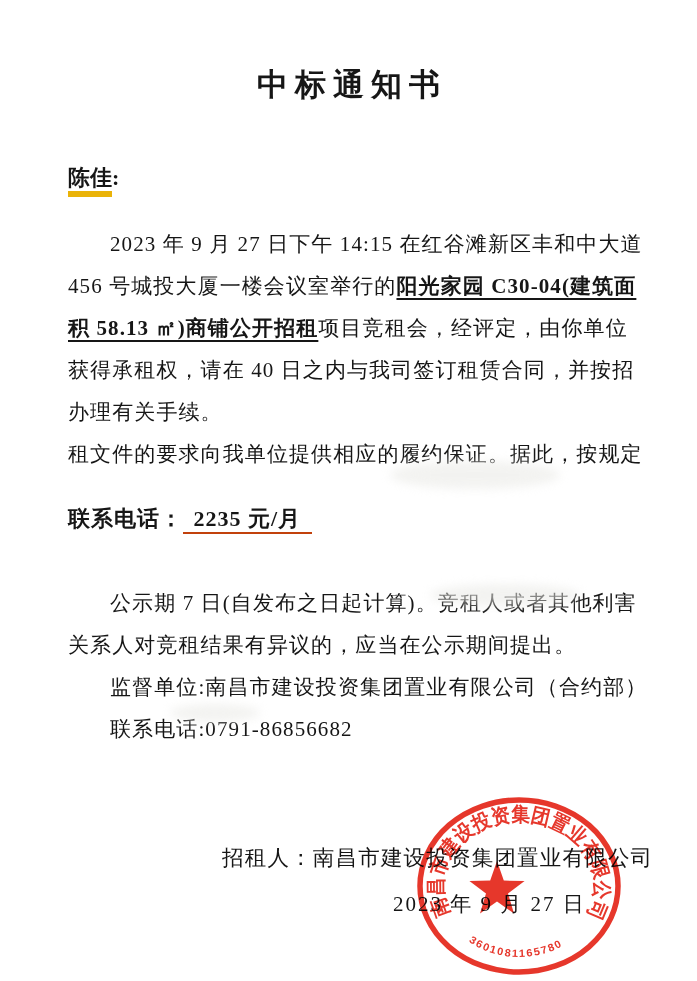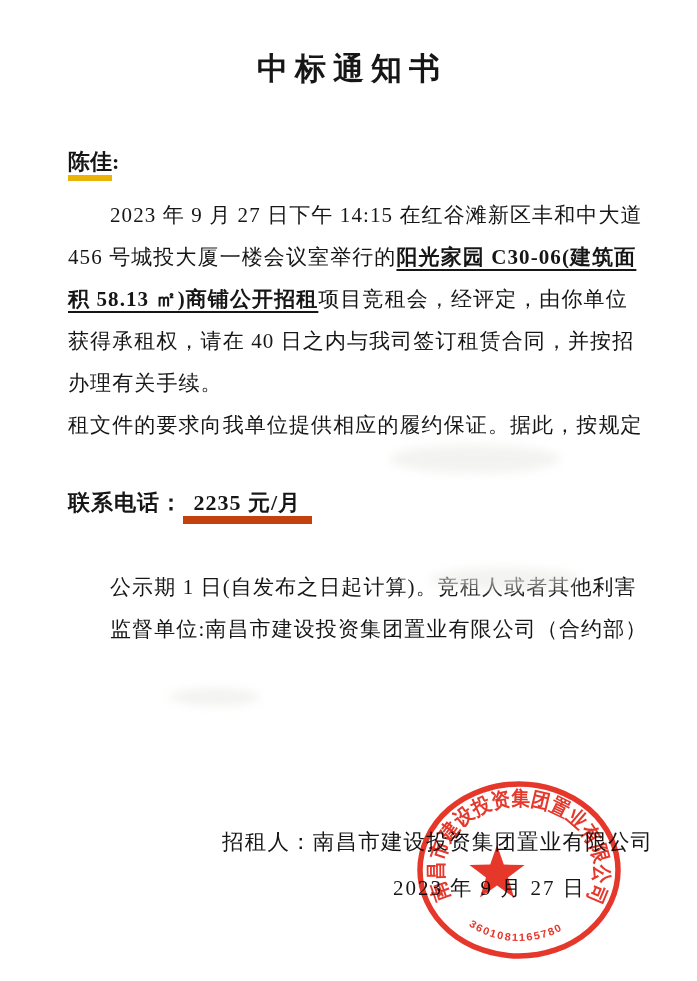--- a/index.html
+++ b/index.html
@@ -1,38 +1,38 @@
 <!DOCTYPE html>
 <html><head>
 <meta charset="utf-8">
 <style>
   html,body { margin:0; padding:0; background:#888; }
   .page {
     position:relative; width:697px; height:981px; margin:0 auto;
     background:#ffffff; overflow:hidden;
     font-family:"Liberation Serif", serif; color:#161616;
   }
-  .abs { position:absolute; }
+  .abs { position:absolute;margin-top:16px; }
   .doc-title {
     top:48px; left:0; width:100%; text-align:center;
     font-size:31px; font-weight:bold; letter-spacing:7px; padding-left:7px;
     box-sizing:border-box;
   }
   .addressee { top:145px; left:68px; font-size:22px; font-weight:bold; line-height:34px; }
   .addressee .name { border-bottom:6px solid #eab308; padding-bottom:1px; }
-  .body-block { top:194px; left:68px; width:564px; }
+  .body-block { top:207px; left:68px; width:564px; }
   .notice-block { top:566px; left:68px; width:566px; }
   .line { font-size:21px; line-height:42px; letter-spacing:1.1px; white-space:nowrap; }
   .indent { padding-left:42px; }
   .em-seg {
     font-weight:bold; text-decoration:underline;
     text-decoration-thickness:1.7px; text-underline-offset:5px;
   }
   .result-line { top:482px; left:68px; font-size:22px; font-weight:bold; line-height:42px; letter-spacing:1px; }
-  .result-value { border-bottom:8px solid #c2410c; white-space:pre; padding:0 4px 1px 4px; }
+  .result-value { border-bottom:2px solid #c2410c; white-space:pre; padding:0 4px 1px 4px; }
   .lessor-line { top:826px; left:222px; font-size:21.5px; letter-spacing:1.2px; line-height:32px; }
   .date-line { top:872px; left:393px; font-size:21px; letter-spacing:2px; line-height:32px; }
   .seal-wrap {
     top:778px; left:414px; width:210px; height:184px;
     mix-blend-mode:multiply; opacity:0.93; pointer-events:none;
   }
   .seal-wrap svg { width:100%; height:100%; }
   .smudge {
     background:#e9e9e5; border-radius:50%; filter:blur(5px); opacity:0.55;
   }
@@ -41,32 +41,34 @@
 <body>
 
 <div class="page">
 
   <div class="abs doc-title">中标通知书</div>
 
   <div class="abs addressee"><span class="name">陈佳</span><span>:</span></div>
 
   <div class="abs body-block">
     <div class="line indent">2023 年 9 月 27 日下午 14:15 在红谷滩新区丰和中大道</div>
-    <div class="line"><span>456 号城投大厦一楼会议室举行的</span><span class="em-seg">阳光家园 C30-06(建筑面</span></div>
+    <div class="line"><span>456 号城投大厦一楼会议室举行的</span><span class="em-seg">阳光家园 C30-04(建筑面</span></div>
     <div class="line"><span class="em-seg">积 58.13 ㎡)商铺公开招租</span><span>项目竞租会，经评定，由你单位</span></div>
     <div class="line">获得承租权，请在 40 日之内与我司签订租赁合同，并按招</div>
     <div class="line">办理有关手续。</div>
     <div class="line">租文件的要求向我单位提供相应的履约保证。据此，按规定</div>
   </div>
 
   <div class="abs result-line"><span>联系电话：</span><span class="result-value"> 2235 元/月 </span></div>
 
   <div class="abs notice-block">
-    <div class="line indent">公示期 1 日(自发布之日起计算)。竞租人或者其他利害</div>
+    <div class="line indent">公示期 7 日(自发布之日起计算)。竞租人或者其他利害</div>
+    <div class="line">关系人对竞租结果有异议的，应当在公示期间提出。</div>
     <div class="line indent">监督单位:南昌市建设投资集团置业有限公司（合约部）</div>
+    <div class="line indent">联系电话:0791-86856682</div>
   </div>
 
   <div class="abs lessor-line"><span>招租人：</span><span>南昌市建设投资集团置业有限公司</span></div>
 
   <div class="abs date-line">2023 年 9 月 27 日</div>
 
   <div class="abs smudge" style="left:390px; top:445px; width:170px; height:28px;"></div>
   <div class="abs smudge" style="left:430px; top:568px; width:150px; height:22px;"></div>
   <div class="abs smudge" style="left:170px; top:688px; width:90px; height:18px;"></div>
 

